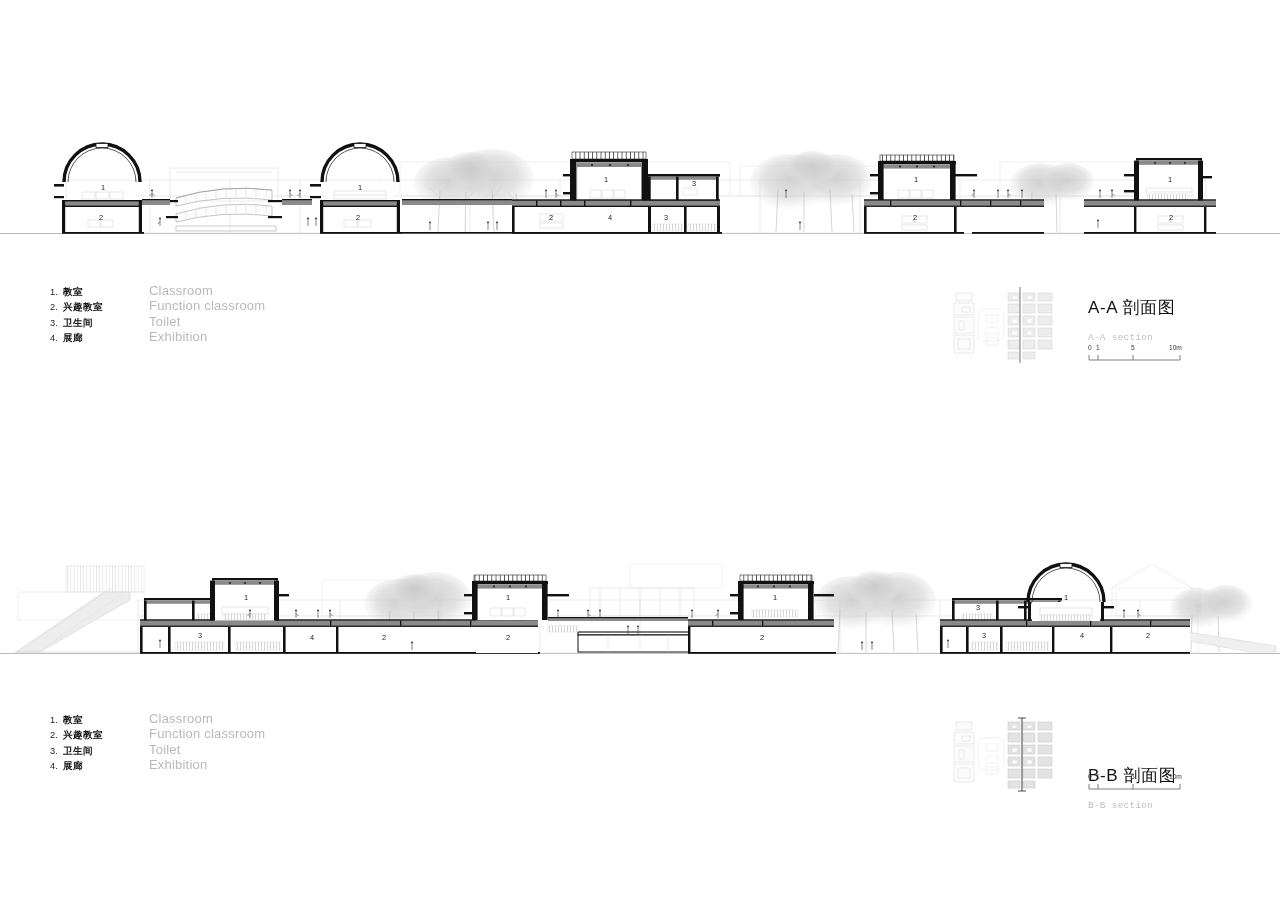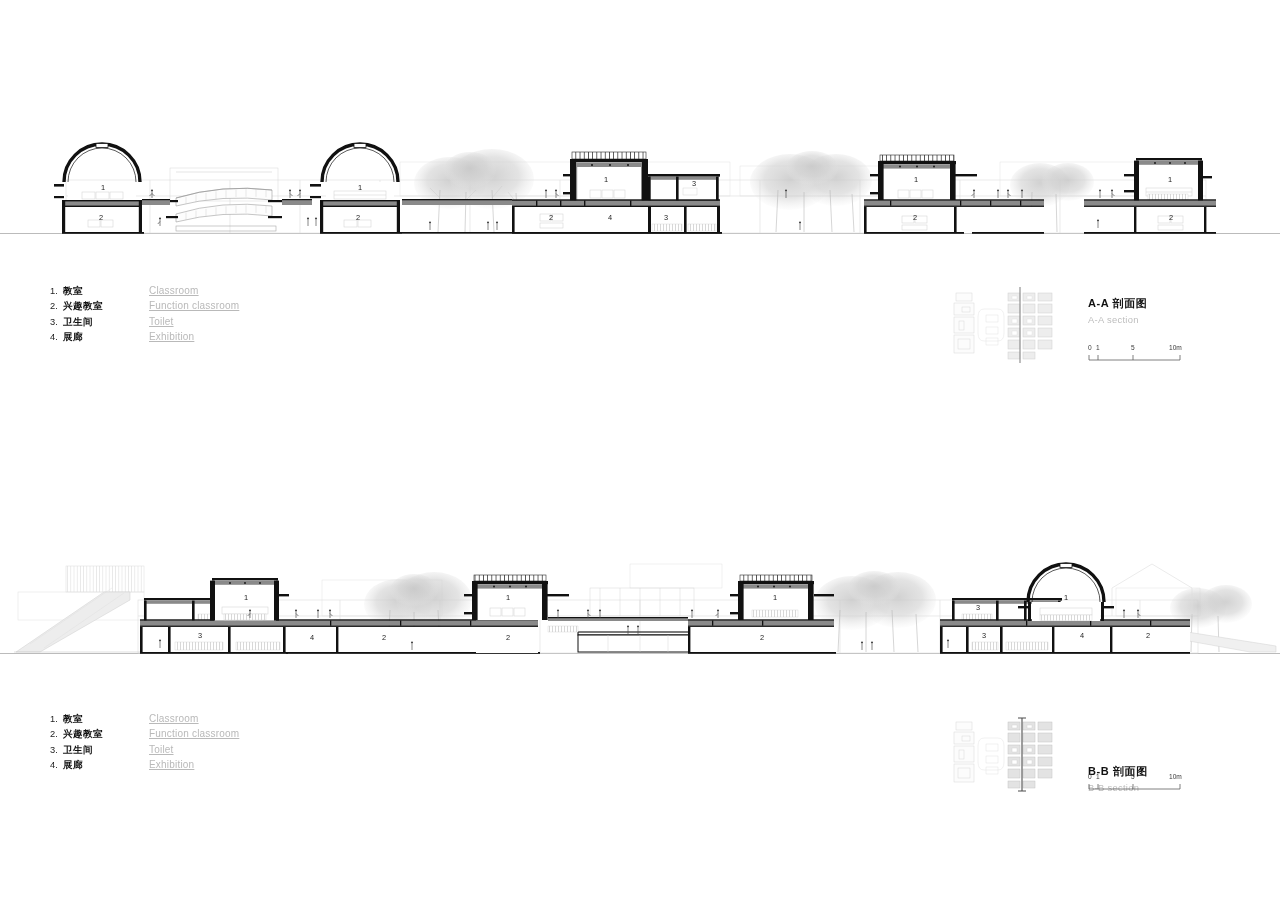--- a/index.html
+++ b/index.html
@@ -13,30 +13,30 @@
   #section-bb{top:530px;height:140px;}
   .drawing-svg{display:block;width:1280px;height:140px;}
 
   
   .legend{position:absolute;font-size:9.5px;line-height:15.3px;}
   #legend-aa{left:50px;top:283px;}
   #legend-bb{left:50px;top:711px;}
   .legend-row{display:flex;align-items:baseline;height:15.3px;}
   .legend-num{width:13px;color:#1d1d1d;font-size:9.3px;}
   .legend-cn{width:86px;color:#111;font-size:9.6px;letter-spacing:.4px;font-weight:bold;}
-  .legend-en{color:#b9b9b9;font-size:10px;letter-spacing:.2px;text-decoration:underline;}
+  .legend-en{color:#b9b9b9;font-size:13px;letter-spacing:.2px;}
 
   
   .title-group{position:absolute;}
   #title-aa{left:1088px;top:296px;}
   #title-bb{left:1088px;top:764px;}
-  .title-cn{font-size:11px;font-weight:bold;color:#111;letter-spacing:.6px;
+  .title-cn{font-size:17px;font-weight:normal;color:#111;letter-spacing:.6px;
             white-space:nowrap;}
-  .title-en{font-size:9.4px;color:#bdbdbd;letter-spacing:.3px;margin-top:3px;
-            white-space:nowrap;}
+  .title-en{font-size:9.4px;color:#bdbdbd;letter-spacing:.3px;margin-top:13px;
+            white-space:nowrap;font-family:Liberation Mono, monospace;}
 
   
   .scalebar{position:absolute;width:106px;height:26px;}
   #scale-aa{left:1087px;top:342px;}
   #scale-bb{left:1087px;top:771px;}
   .scale-svg{display:block;width:106px;height:26px;}
 
   
   .keyplan{position:absolute;width:112px;height:84px;}
   #key-aa{left:950px;top:283px;}

